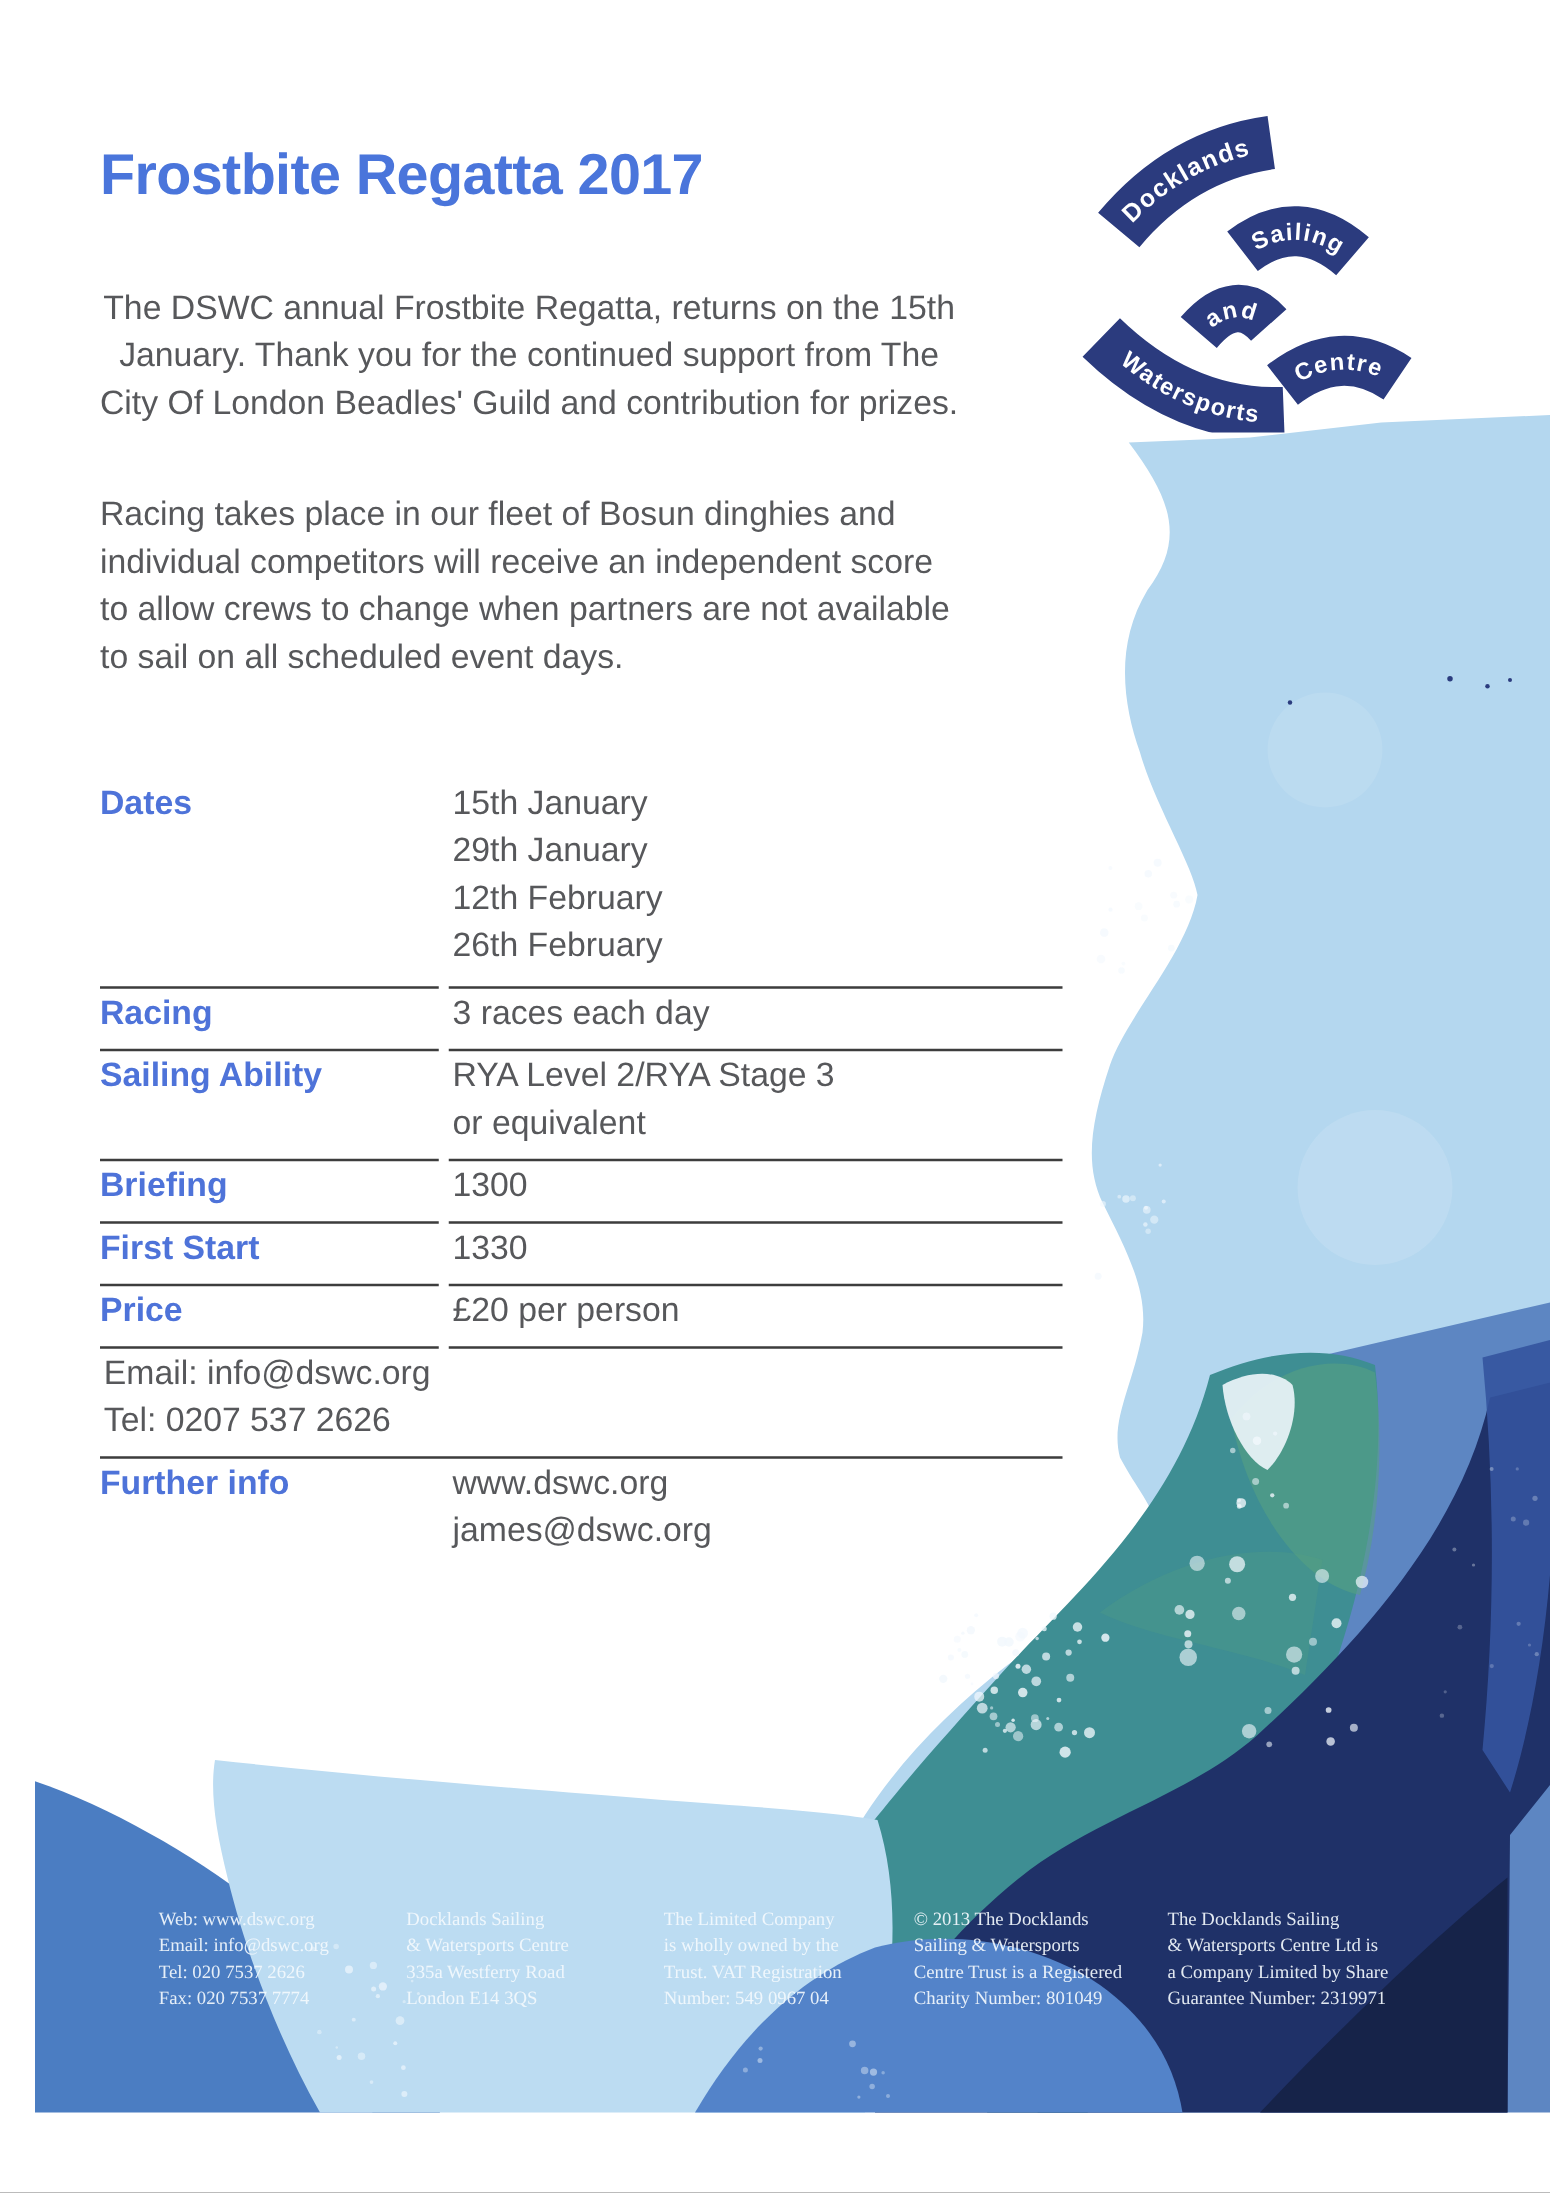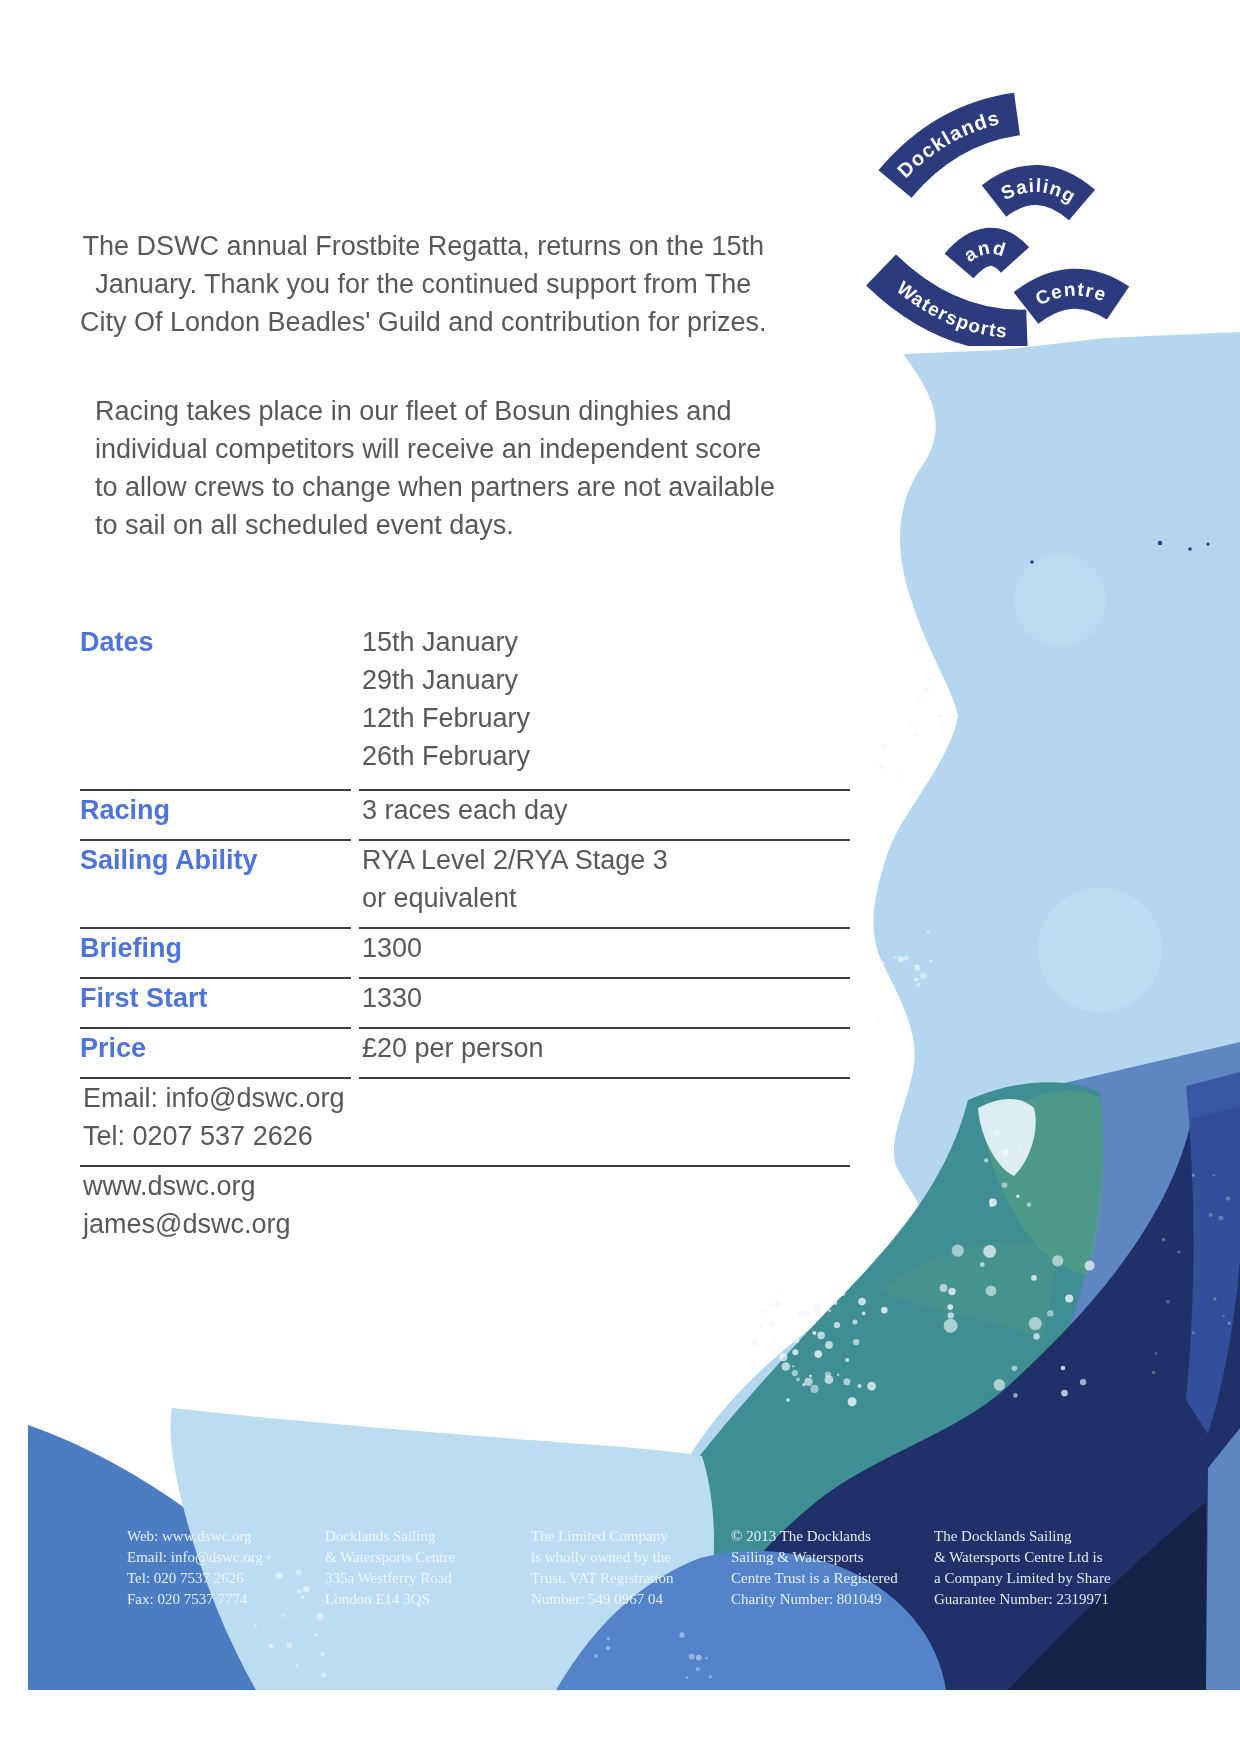--- a/index.html
+++ b/index.html
@@ -16,21 +16,21 @@
   .doc-title{
     position:absolute;left:80px;top:112px;
     font-size:46px;font-weight:bold;color:#4a75db;letter-spacing:-0.5px;margin:0;
   }
   .para{
     position:absolute;left:80px;
     font-size:27px;line-height:38px;color:#57585b;
     white-space:pre-line;margin:0;
   }
   #para1{top:227px;text-align:center;}
-  #para2{top:392px;margin-left:15px;}
+  #para2{top:392px;}
   .details{position:absolute;left:80px;top:619px;width:770px;}
   .detail-row{display:flex;}
   .detail-row .cell{
     padding-bottom:10px;
     font-size:27px;line-height:38px;
   }
   .detail-row:first-child .cell{padding-top:4px;padding-bottom:14px;}
   .detail-row:not(:last-child) .cell{border-bottom:2px solid #3d3d3d;}
   .cell.label{
     width:271px;margin-right:8px;
@@ -335,20 +335,21 @@
     </text>
     <text class="logo-word" font-size="19">
       <textPath href="#txt-watersports" startOffset="50%" text-anchor="middle">Watersports</textPath>
     </text>
     <text class="logo-word" font-size="19">
       <textPath href="#txt-centre" startOffset="50%" text-anchor="middle">Centre</textPath>
     </text>
   </svg>
 
   <div class="content">
+    <h1 class="doc-title">Frostbite Regatta 2017</h1>
     <p class="para" id="para1">The DSWC annual Frostbite Regatta, returns on the 15th
 January. Thank you for the continued support from The
 City Of London Beadles' Guild and contribution for prizes.</p>
     <p class="para" id="para2">Racing takes place in our fleet of Bosun dinghies and
 individual competitors will receive an independent score
 to allow crews to change when partners are not available
 to sail on all scheduled event days.</p>
 
     <div class="details">
       <div class="detail-row">
@@ -377,20 +378,21 @@
       </div>
       <div class="detail-row">
         <div class="cell label">Price</div>
         <div class="cell value">£20 per person</div>
       </div>
       <div class="detail-row">
         <div class="cell value">Email: info@dswc.org
 Tel: 0207 537 2626</div>
       </div>
       <div class="detail-row">
+        <div class="cell label">Further info</div>
         <div class="cell value">www.dswc.org
 james@dswc.org</div>
       </div>
     </div>
 
     <div class="footer">
       <div class="footer-col" id="fcol-0">Web: www.dswc.org
 Email: info@dswc.org
 Tel: 020 7537 2626
 Fax: 020 7537 7774</div>

